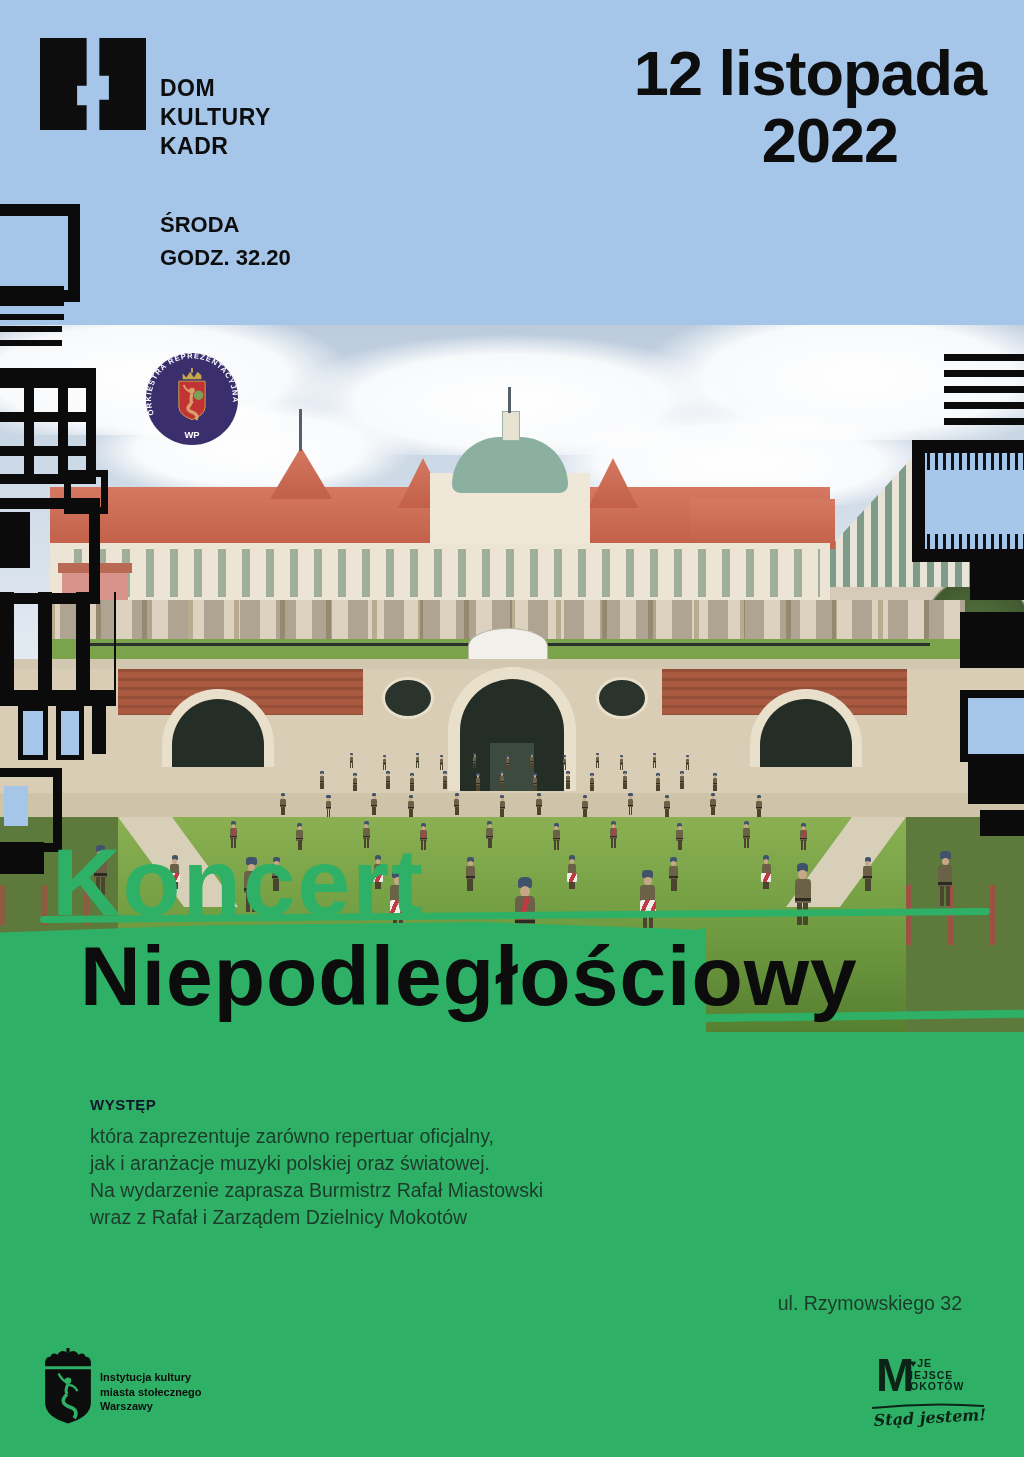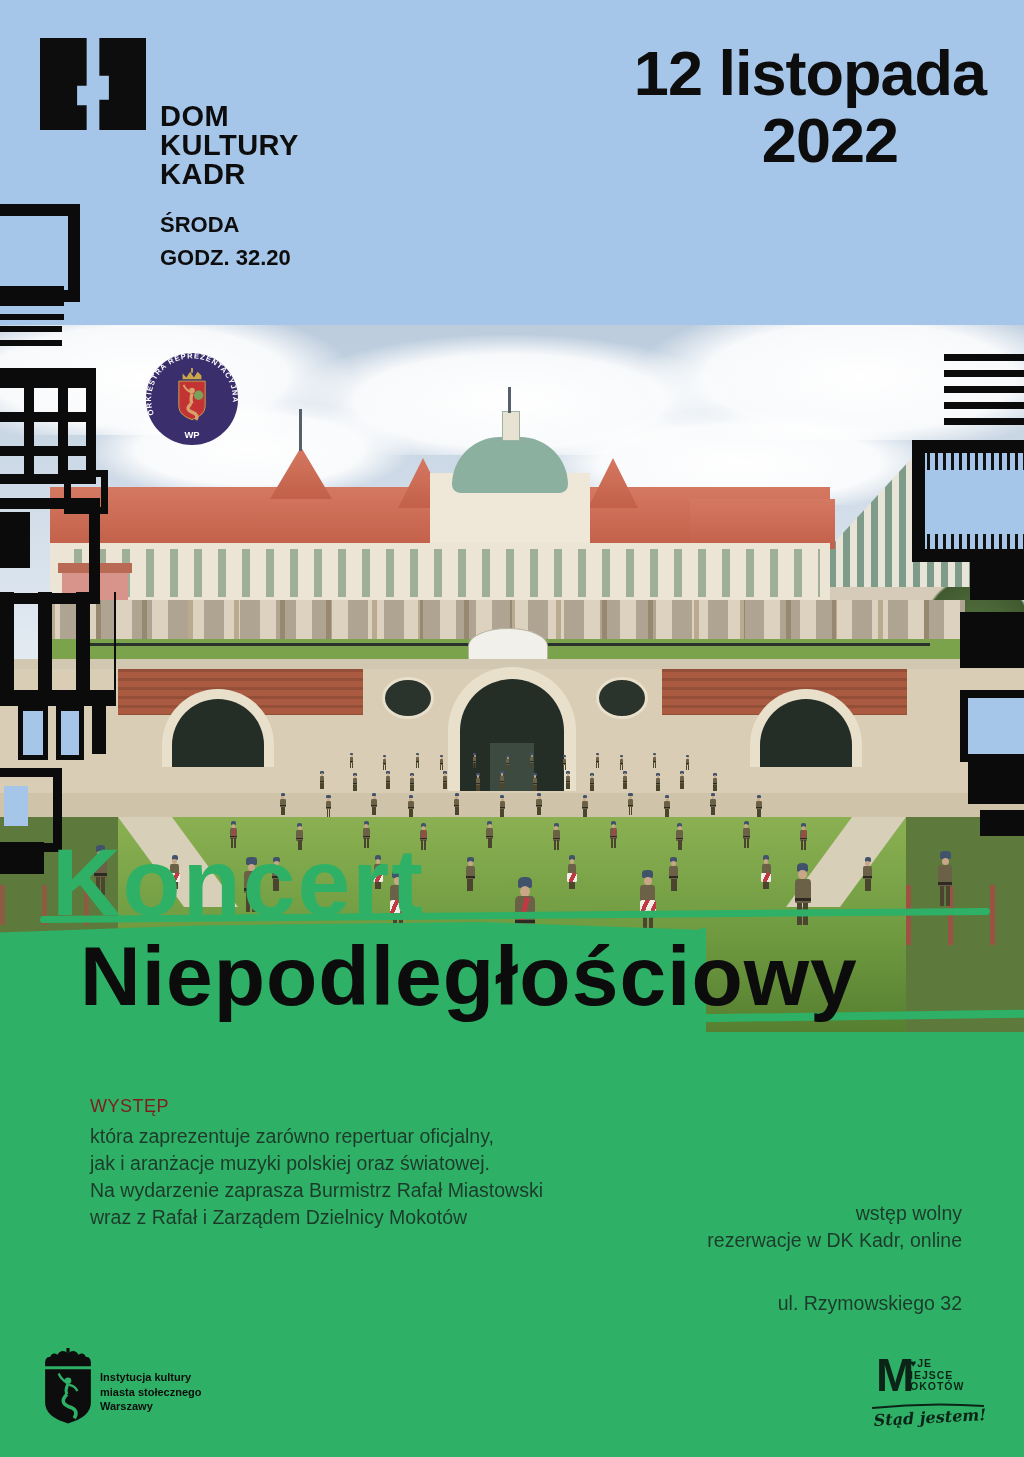--- a/index.html
+++ b/index.html
@@ -2,22 +2,22 @@
 <html><head>
 <meta charset="utf-8">
 <style>
   html,body{margin:0;padding:0;background:#555;}
   .page{position:relative;width:1024px;height:1457px;overflow:hidden;
         font-family:"Liberation Sans",sans-serif;background:#2eb166;margin:0 auto;}
   .abs{position:absolute;}
 
   
   .header-blue{left:0;top:0;width:1024px;height:325px;background:#a5c5e9;}
-  .org-name{left:160px;top:74px;font-size:29px;font-weight:700;line-height:29px;
-            letter-spacing:.5px;color:#0d0d0d;margin-top:28px;}
+  .org-name{left:160px;top:74px;font-size:23px;font-weight:700;line-height:29px;
+            letter-spacing:.5px;color:#0d0d0d;}
   .date-wrap{right:38px;top:40px;text-align:right;color:#0d0d0d;font-weight:800;
              font-size:63px;line-height:67px;letter-spacing:-1px;}
   .date-yr{margin-right:88px;}
   .day-time{left:160px;top:208px;font-size:22px;font-weight:700;line-height:33px;color:#0d0d0d;}
 
   
   .photo{left:0;top:325px;width:1024px;height:707px;overflow:hidden;
          background:linear-gradient(180deg,#bcccdd 0%,#dde6ef 40%,#edf1f6 60%,#eef2f6 100%);}
   .cloud{background:radial-gradient(ellipse at 50% 55%,#ffffff 0%,rgba(255,255,255,.88) 50%,rgba(255,255,255,0) 72%);}
   .roof{background:linear-gradient(180deg,#d57862 0%,#c26049 100%);}
@@ -67,21 +67,21 @@
   .hatchV{background:repeating-linear-gradient(90deg,#111 0 3px,rgba(0,0,0,0) 3px 8px);}
 
   
   .green{background:#2eb166;}
   .koncert{left:52px;top:828px;font-size:95px;font-weight:800;letter-spacing:2px;color:#2eb166;}
   .patch{left:0;top:922px;width:706px;height:116px;background:#2eb166;
          clip-path:polygon(0 9%,28% 3%,68% 0,100% 7%,100% 100%,0 100%);}
   .niepod{left:80px;top:928px;font-size:84px;font-weight:800;letter-spacing:1px;color:#0c0c0c;}
   .green-main{left:0;top:1032px;width:1024px;height:425px;background:#2eb166;}
 
-  .wystep{left:90px;top:1096px;font-size:18px;font-weight:400;color:#7f1d1d;letter-spacing:.5px;}
+  .wystep{left:90px;top:1096px;font-size:15px;font-weight:700;color:#0f172a;letter-spacing:.5px;}
   .bodytxt{left:90px;top:1123px;font-size:19.5px;line-height:27px;color:#1d3b2b;}
   .righttxt{right:62px;top:1200px;text-align:right;font-size:19.5px;line-height:27px;color:#1d3b2b;}
   .addr{right:62px;top:1292px;font-size:19.5px;color:#1d3b2b;}
 
   
   .caption{left:100px;top:1370px;font-size:11px;font-weight:700;line-height:14.5px;color:#0d0d0d;}
   .mmm{right:34px;top:1352px;width:120px;height:88px;color:#0c2417;}
   .mmm-m{position:absolute;left:6px;top:0;font-size:46px;font-weight:700;line-height:46px;}
   .mmm-lines{position:absolute;left:40px;top:6px;font-size:10.5px;font-weight:700;
              letter-spacing:1px;line-height:11.5px;}
@@ -687,24 +687,20 @@
   <div class="abs green-main"></div>
 
   <div class="abs wystep">WYSTĘP</div>
   <div class="abs bodytxt">
     <div>która zaprezentuje zarówno repertuar oficjalny,</div>
     <div>jak i aranżacje muzyki polskiej oraz światowej.</div>
     <div>Na wydarzenie zaprasza Burmistrz Rafał Miastowski</div>
     <div>wraz z Rafał i Zarządem Dzielnicy Mokotów</div>
   </div>
 
-  <div class="abs righttxt">
-    <div>wstęp wolny</div>
-    <div>rezerwacje w DK Kadr, online</div>
-  </div>
   <div class="abs addr">ul. Rzymowskiego 32</div>
 
   <svg class="abs" style="left:42px;top:1348px" width="52" height="78" viewBox="0 0 50 74">
     <path d="M3 17 Q2 8 8 8 Q10 3 15 6 Q18 0 25 4 Q32 0 35 6 Q40 3 42 8 Q48 8 47 17 Z" fill="#0d0d0d"></path>
     <rect x="23.5" y="-1" width="3" height="5" fill="#0d0d0d"></rect>
     <path d="M3 20 H47 V52 Q47 66 25 72 Q3 66 3 52 Z" fill="#0d0d0d"></path>
     <circle cx="25" cy="31" r="3.2" fill="#2eb166"></circle>
     <path d="M25 34 q-3 6 -1 10" stroke="#2eb166" stroke-width="3" fill="none"></path>
     <path d="M24 33 q-6 -4 -8 -9" stroke="#2eb166" stroke-width="2.2" fill="none"></path>
     <path d="M26 35 q6 1 8 6" stroke="#2eb166" stroke-width="2.2" fill="none"></path>

